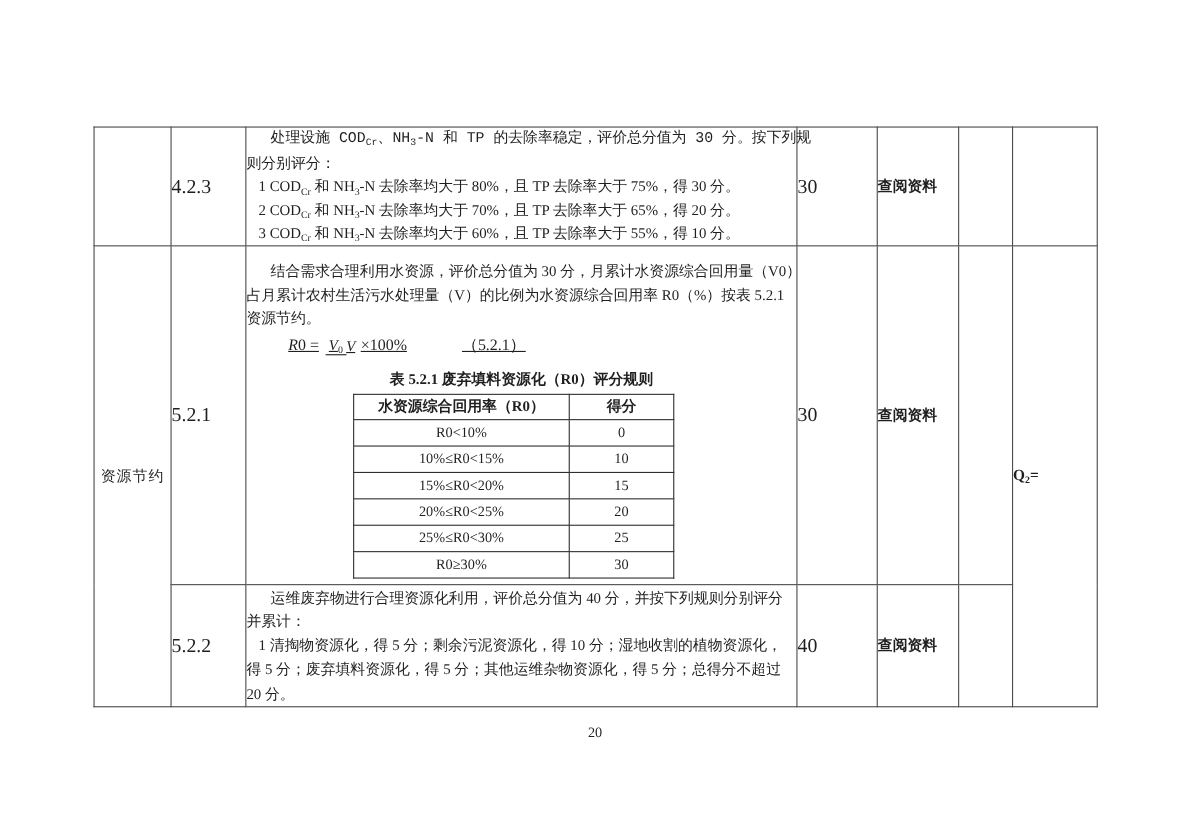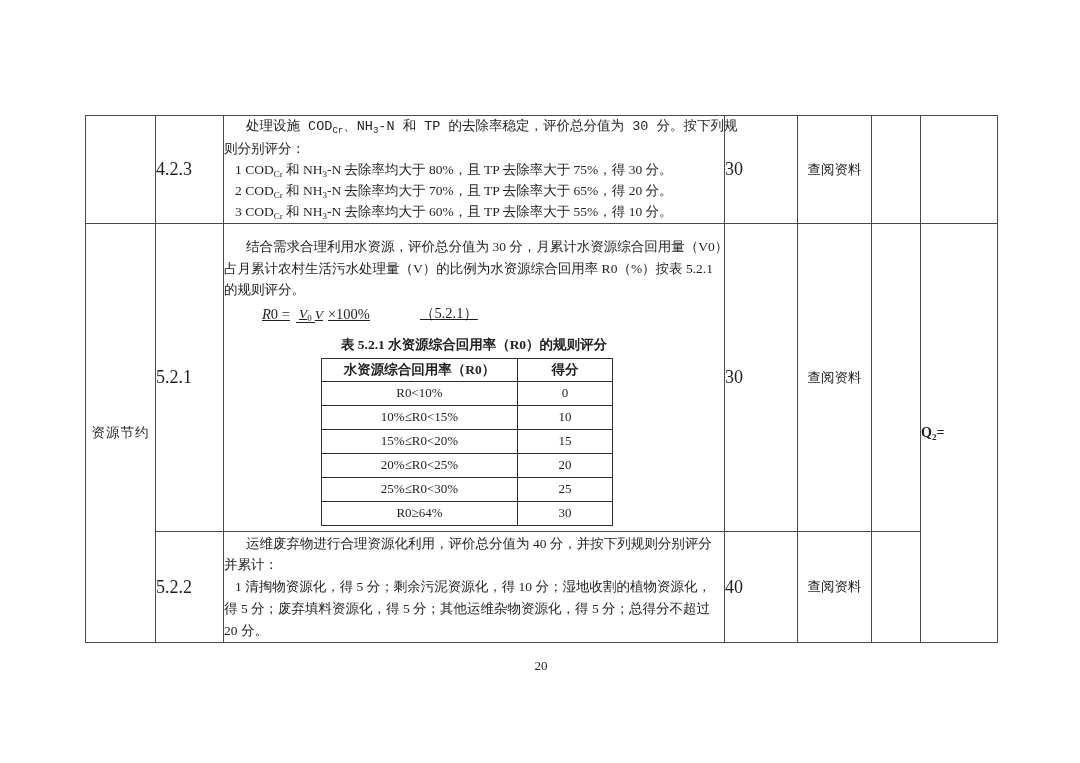--- a/index.html
+++ b/index.html
@@ -6,21 +6,21 @@
   .page{position:relative;width:1080px;height:763px;background:#ffffff;overflow:hidden;
         font-family:"Liberation Serif","DejaVu Serif",serif;color:#1f1f1f;}
 
   table.main{position:absolute;left:85px;top:115px;width:912px;
              border-collapse:collapse;table-layout:fixed;}
   table.main>tbody>tr>td{border:1px solid #4a4a4a;padding:0;vertical-align:middle;}
   tr.rA{height:108px;} tr.rB{height:308px;} tr.rC{height:111px;}
 
   td.cat{text-align:center;font-size:13.5px;letter-spacing:1px;}
   td.id,td.num{text-align:left;font-size:18px;}
-  td.method{text-align:center;font-size:13.5px;}
+  td.method{font-size:13.5px;font-weight:bold;}
   td.qcell{text-align:left;font-size:14px;font-weight:bold;}
   td.desc{vertical-align:top;padding:2px 6px 0 7px;font-size:13.5px;}
   tr.rB td.desc{padding-top:7px;}
 
   .tline{line-height:21.3px;white-space:nowrap;}
   tr.rB .tline{line-height:21.5px;}
   tr.rC .tline{line-height:21.7px;}
   sub{font-size:9px;line-height:0;vertical-align:-3px;}
 
   .formula{display:flex;align-items:flex-end;margin:3px 0 12px 38px;font-size:14.5px;text-decoration:underline;}
@@ -72,32 +72,32 @@
         <td class="blank"></td>
       </tr>
 
       <tr class="rB">
         <td class="cat" rowspan="2">资源节约</td>
         <td class="id">5.2.1</td>
         <td class="desc">
           <div>
               <div class="tline" style="text-indent: 22px;">结合需求合理利用水资源，评价总分值为 30 分，月累计水资源综合回用量（V0）</div>
               <div class="tline">占月累计农村生活污水处理量（V）的比例为水资源综合回用率 R0（%）按表 5.2.1</div>
-              <div class="tline">的规则评分。</div>
+              <div class="tline">资源节约。</div>
             </div>
           <div class="formula">
             <span><i>R</i>0 =</span>
             <span class="frac">
               <span class="fnum"><i>V</i><sub>0</sub></span>
               <span class="fden"><i>V</i></span>
             </span>
             <span>×100%</span>
             <span class="eqno">（5.2.1）</span>
           </div>
-          <div class="caption">表 5.2.1  水资源综合回用率（R0）的规则评分</div>
+          <div class="caption">表 5.2.1  废弃填料资源化（R0）评分规则</div>
           <table class="sub">
             <colgroup>
                 <col class="sc1">
                 <col class="sc2">
               </colgroup>
             <thead>
               <tr>
                 <th>水资源综合回用率（R0）</th>
                 <th>得分</th>
               </tr>
@@ -123,21 +123,21 @@
                   <td>20%≤R0&lt;25%</td>
                   <td>20</td>
                 </tr>
 
                 <tr>
                   <td>25%≤R0&lt;30%</td>
                   <td>25</td>
                 </tr>
 
                 <tr>
-                  <td>R0≥64%</td>
+                  <td>R0≥30%</td>
                   <td>30</td>
                 </tr>
 
             </tbody>
           </table>
         </td>
         <td class="num">30</td>
         <td class="method">查阅资料</td>
         <td class="blank"></td>
         <td class="qcell" rowspan="2">Q<sub>2</sub>=</td>

